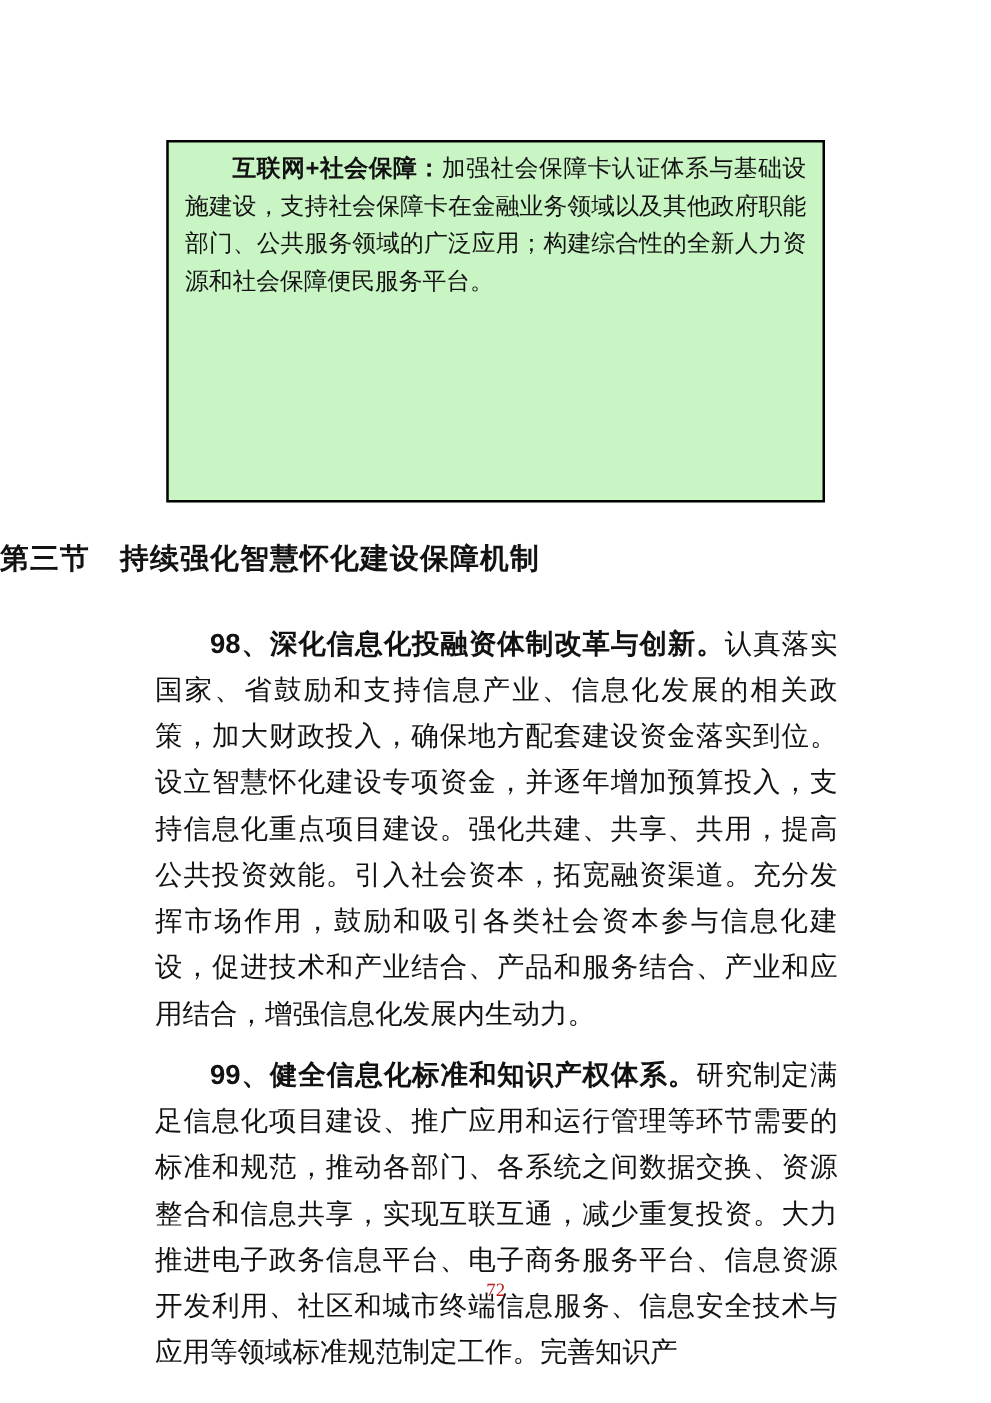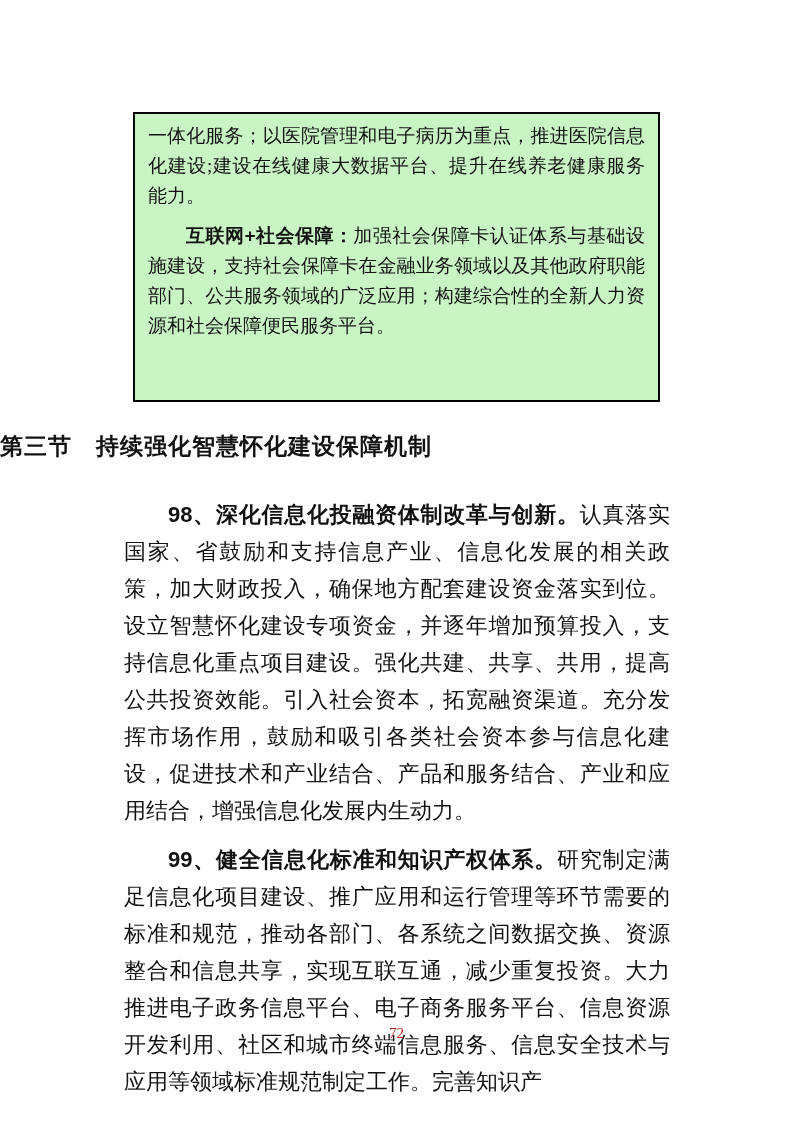--- a/index.html
+++ b/index.html
@@ -70,21 +70,20 @@
     font-size: 15px;
     color: #b91c1c;
   }
 </style>
 </head>
 <body>
 
 <div class="page">
 
   <div class="green-box">
-    <p class="box-para"><span class="lead"></span><span>一体化服务；以医院管理和电子病历为重点，推进医院信息化建设;建设在线健康大数据平台、提升在线养老健康服务能力。</span></p>
     <p class="box-para indent"><span class="lead">互联网+社会保障：</span><span>加强社会保障卡认证体系与基础设施建设，支持社会保障卡在金融业务领域以及其他政府职能部门、公共服务领域的广泛应用；构建综合性的全新人力资源和社会保障便民服务平台。</span></p>
   </div>
 
   <h2 class="section-heading">第三节　持续强化智慧怀化建设保障机制</h2>
 
   <div class="body-text">
     <p class="body-para"><span class="lead">98、深化信息化投融资体制改革与创新。</span><span>认真落实国家、省鼓励和支持信息产业、信息化发展的相关政策，加大财政投入，确保地方配套建设资金落实到位。设立智慧怀化建设专项资金，并逐年增加预算投入，支持信息化重点项目建设。强化共建、共享、共用，提高公共投资效能。引入社会资本，拓宽融资渠道。充分发挥市场作用，鼓励和吸引各类社会资本参与信息化建设，促进技术和产业结合、产品和服务结合、产业和应用结合，增强信息化发展内生动力。</span></p>
     <p class="body-para"><span class="lead">99、健全信息化标准和知识产权体系。</span><span>研究制定满足信息化项目建设、推广应用和运行管理等环节需要的标准和规范，推动各部门、各系统之间数据交换、资源整合和信息共享，实现互联互通，减少重复投资。大力推进电子政务信息平台、电子商务服务平台、信息资源开发利用、社区和城市终端信息服务、信息安全技术与应用等领域标准规范制定工作。完善知识产</span></p>
   </div>
 

